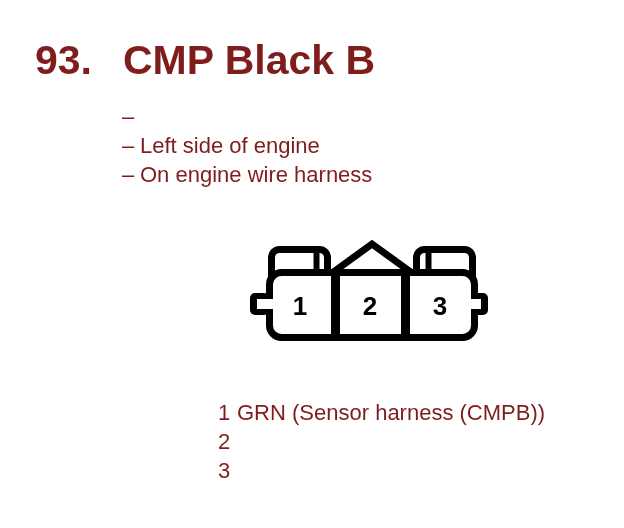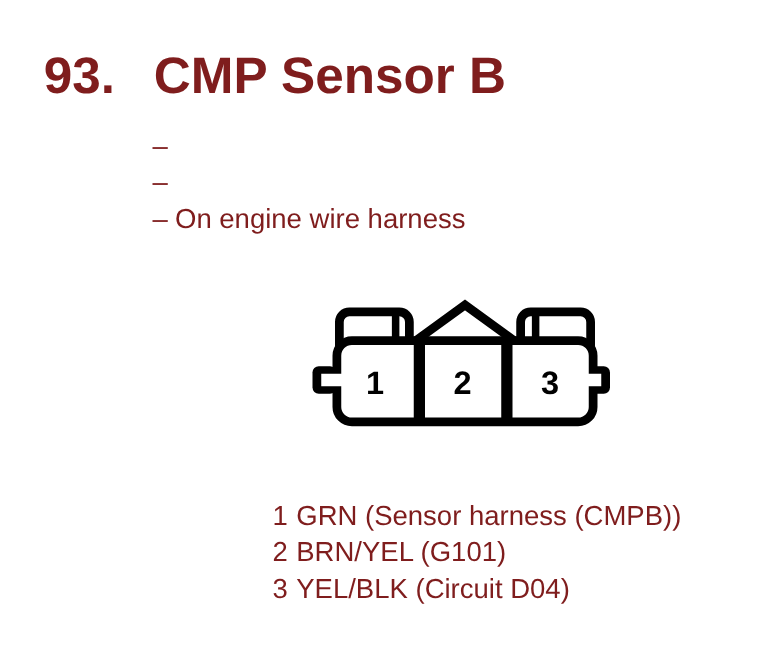--- a/index.html
+++ b/index.html
@@ -75,28 +75,29 @@
     display: inline-block;
     width: 19px;
   }
 </style>
 </head>
 <body>
 
 <div class="page">
 
   <span class="h-num">93.</span>
-  <span class="h-title">CMP Sensor B</span>
+  <span class="h-title">CMP Black B</span>
 
   <div class="notes">
     <div class="note">
       <span class="dash">–</span>
     </div>
     <div class="note">
       <span class="dash">–</span>
+      <span>Left side of engine</span>
     </div>
     <div class="note">
       <span class="dash">–</span>
       <span>On engine wire harness</span>
     </div>
   </div>
 
   <svg class="connector" width="256" height="120" viewBox="240 210 256 120">
 
     <rect x="271.5" y="226.5" width="56" height="40" rx="8" fill="#ffffff" stroke="#000000" stroke-width="7"></rect>
@@ -123,21 +124,19 @@
     <text x="440" y="292" text-anchor="middle">3</text>
   </svg>
 
   <div class="pins">
     <div class="pin-row">
       <span class="pin-num">1</span>
       <span class="pin-desc">GRN (Sensor harness (CMPB))</span>
     </div>
     <div class="pin-row">
       <span class="pin-num">2</span>
-      <span class="pin-desc">BRN/YEL (G101)</span>
     </div>
     <div class="pin-row">
       <span class="pin-num">3</span>
-      <span class="pin-desc">YEL/BLK (Circuit D04)</span>
     </div>
   </div>
 
 </div>
 
 </body></html>

